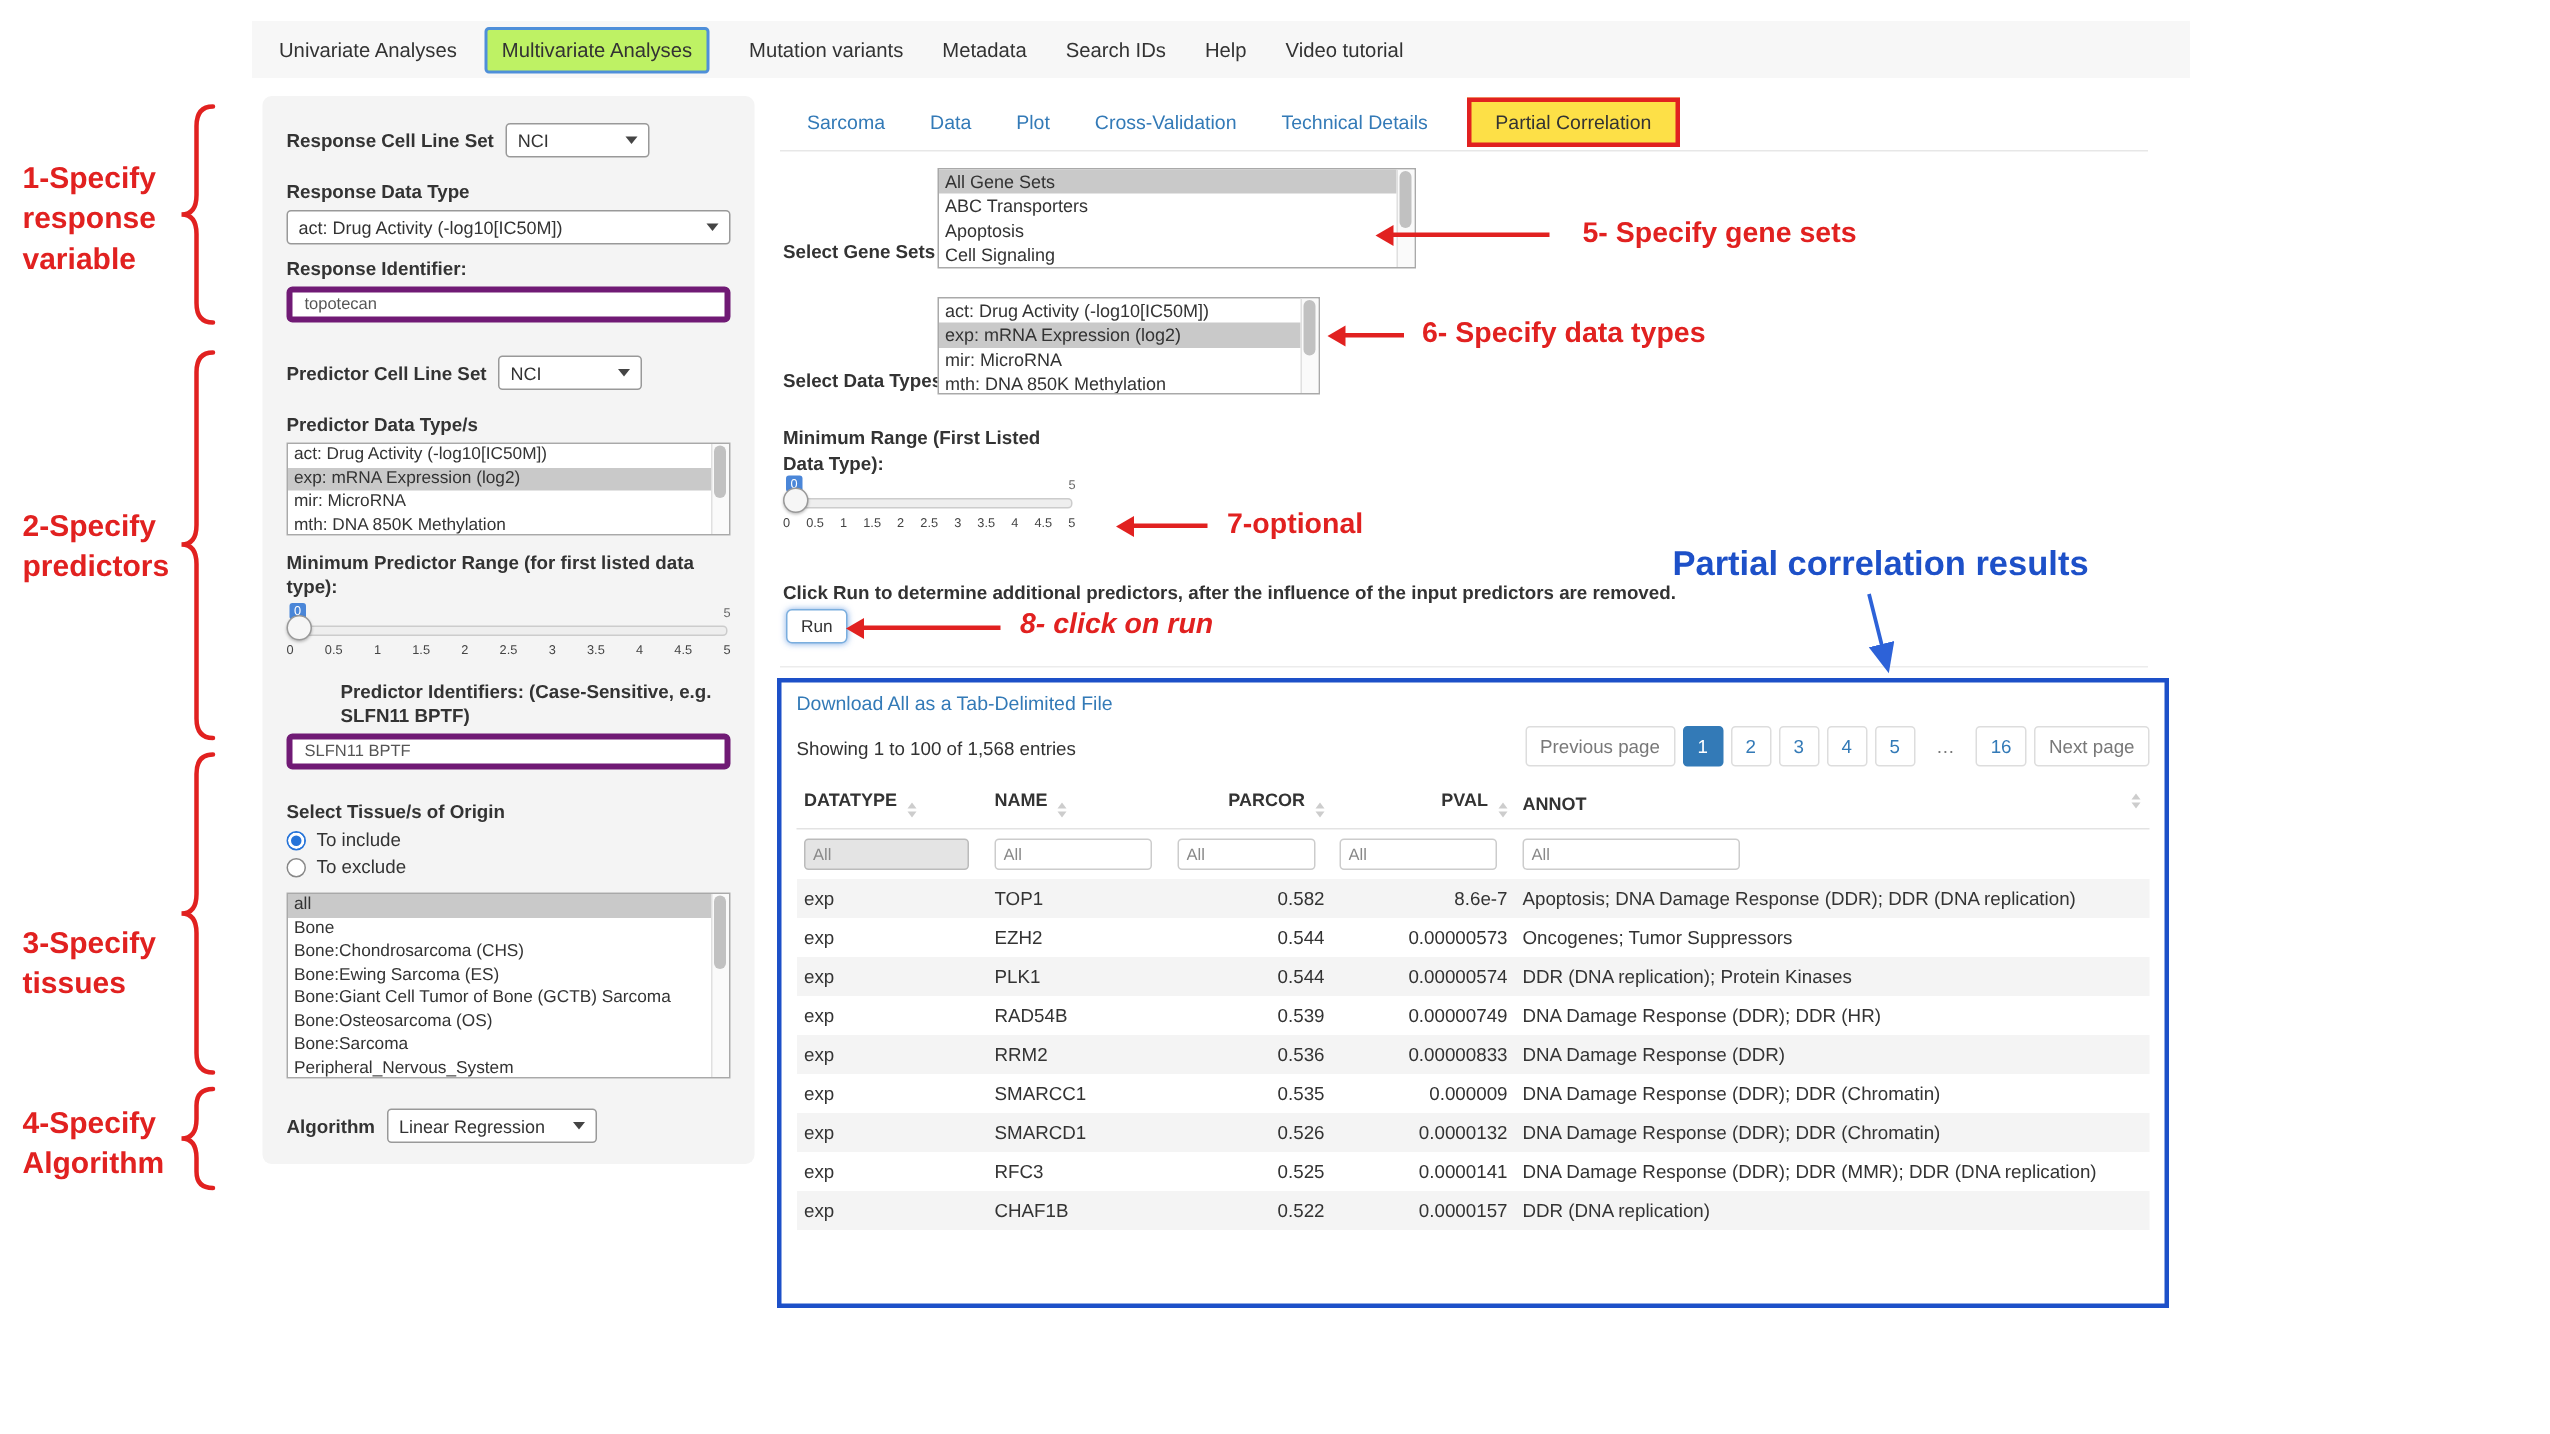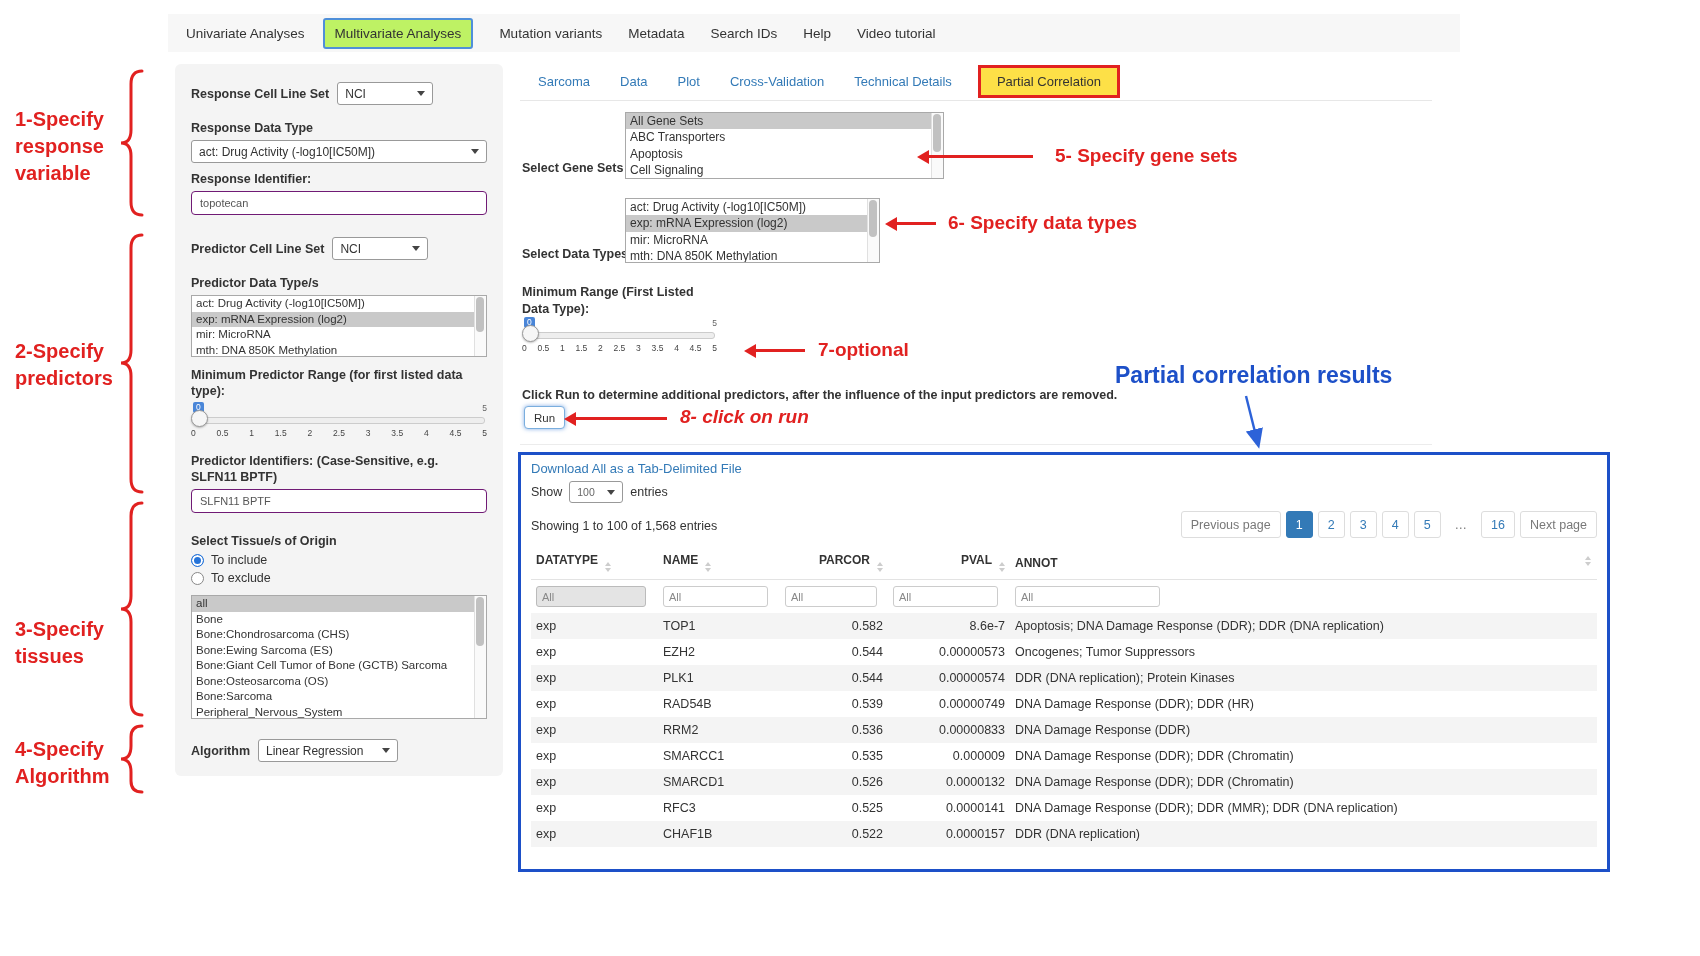--- a/index.html
+++ b/index.html
@@ -17,21 +17,21 @@
   .brace{position:absolute;}
   .arrow-left{position:absolute;height:3px;background:#e12120;}
   .arrow-left::before{content:"";position:absolute;left:-11px;top:-5.5px;border-top:7px solid transparent;border-bottom:7px solid transparent;border-right:12px solid #e12120;}
 
   
   .sidebar{position:absolute;left:175px;top:64px;width:328px;height:712px;background:#f4f4f4;border-radius:6px;padding:16px;box-sizing:border-box;font-size:12.5px;overflow:hidden;}
   .field-label{font-weight:bold;margin-bottom:4px;line-height:16px;}
   .row-inline{display:flex;align-items:center;gap:8px;}
   .selectbox{height:23px;background:#fff;border:1px solid #999;border-radius:3px;display:inline-flex;align-items:center;justify-content:space-between;padding:0 7px;font-size:12px;cursor:pointer;box-sizing:border-box;white-space:nowrap;}
   .caret{width:0;height:0;border-left:4px solid transparent;border-right:4px solid transparent;border-top:5px solid #444;margin-left:8px;flex:0 0 auto;}
-  .text-input{width:100%;height:24px;border:1px solid #701a75;border-radius:4px;padding:0 8px;font-size:11px;color:#555;background:#fff;box-sizing:border-box;}
+  .text-input{width:100%;height:24px;border:4px solid #701a75;border-radius:4px;padding:0 8px;font-size:11px;color:#555;background:#fff;box-sizing:border-box;}
   .listbox{position:relative;background:#fff;border:1px solid #a9a9a9;overflow:hidden;font-size:11.5px;box-sizing:border-box;}
   .opt{height:15.5px;line-height:15.5px;padding:0 4px;white-space:nowrap;cursor:pointer;}
   .opt.selected{background:#c9c9c9;}
   .listbox.main .opt{height:16.4px;line-height:16.4px;font-size:12px;}
   .scrollbar{position:absolute;top:0;right:0;bottom:0;width:11px;background:#fafafa;border-left:1px solid #e0e0e0;}
   .scroll-thumb{position:absolute;top:1px;left:1px;width:8px;height:58%;background:#c1c1c1;border-radius:4px;}
 
   
   .slider{position:relative;height:38px;}
   .slider-track{position:absolute;left:2px;right:2px;top:14px;height:5px;background:#eee;border:1px solid #ccc;border-radius:3px;}
@@ -52,21 +52,21 @@
   .tab-active-box{margin-left:26px;border:3px solid #e12120;padding:6px 16px;color:#333;background:#fde047;cursor:pointer;white-space:nowrap;}
 
   
   .main-label{position:absolute;font-weight:bold;font-size:12.5px;line-height:17px;}
   .run-instruction{position:absolute;left:522px;top:388px;font-weight:bold;font-size:12.5px;white-space:nowrap;}
   .run-btn{position:absolute;left:524px;top:406px;height:23px;padding:0 9px;font-size:11.5px;border:1px solid #7aaede;border-radius:4px;background:#fff;color:#333;box-shadow:0 0 4px rgba(80,140,220,0.7);cursor:pointer;font-family:"Liberation Sans",sans-serif;}
   .hr-line{position:absolute;left:520px;top:444px;width:912px;height:1px;background:#ececec;}
 
   
   .results-title{position:absolute;left:1115px;top:362px;font-size:23px;font-weight:bold;color:#1d50c8;white-space:nowrap;}
-  .results-panel{position:absolute;left:518px;top:452px;width:1092px;height:420px;border:3px solid #1d50c8;background:#fff;padding:6px 10px;box-sizing:border-box;font-size:12.5px;}
+  .results-panel{position:absolute;left:518px;top:452px;width:928px;height:420px;border:3px solid #1d50c8;background:#fff;padding:6px 10px;box-sizing:border-box;font-size:12.5px;}
   .download-link{color:#337ab7;font-size:13px;text-decoration:none;cursor:pointer;display:inline-block;}
   .show-row{display:flex;align-items:center;gap:7px;margin-top:5px;font-size:12.5px;}
   .meta-row{display:flex;justify-content:space-between;align-items:center;margin-top:8px;}
   .showing-text{font-size:12.5px;align-self:flex-start;padding-top:8px;}
   .pagination{display:flex;gap:5px;font-size:12.5px;align-items:center;}
   .pbtn{min-width:27px;height:27px;display:flex;align-items:center;justify-content:center;border:1px solid #ddd;border-radius:3px;color:#337ab7;background:#fff;padding:0 9px;cursor:pointer;box-sizing:border-box;white-space:nowrap;}
   .pbtn.navbtn{color:#787878;}
   .pbtn.active{background:#337ab7;border-color:#337ab7;color:#fff;}
   .pbtn.ellipsis{border:none;color:#787878;cursor:default;}
 
@@ -168,21 +168,21 @@
       <span>2</span>
       <span>2.5</span>
       <span>3</span>
       <span>3.5</span>
       <span>4</span>
       <span>4.5</span>
       <span>5</span>
     </div>
   </div>
 
-  <div class="field-label" style="margin-top:12px;">Predictor Identifiers: (Case-Sensitive, e.g. SLFN11 BPTF)</div>
+  <div class="field-label" style="margin-top:12px;margin-left:36px;">Predictor Identifiers: (Case-Sensitive, e.g. SLFN11 BPTF)</div>
   <input class="text-input" type="text" value="SLFN11 BPTF" style="">
 
   <div class="field-label" style="margin-top:20px;">Select Tissue/s of Origin</div>
   <div class="radio-row">
     <span class="radio checked"></span>
     <span>To include</span>
   </div>
   <div class="radio-row">
     <span class="radio"></span>
     <span>To exclude</span>
@@ -280,28 +280,20 @@
   <defs>
     <marker id="bluehead" markerWidth="9" markerHeight="9" refX="6" refY="3.5" orient="auto">
       <path d="M0,0 L8,3.5 L0,7 z" fill="#2d62d8"></path>
     </marker>
   </defs>
   <line x1="8" y1="2" x2="20" y2="50" stroke="#2d62d8" stroke-width="2.5" marker-end="url(#bluehead)"></line>
 </svg>
 
 <div class="results-panel">
   <a class="download-link">Download All as a Tab-Delimited File</a>
-  <div class="show-row">
-    <span>Show</span>
-    <div class="selectbox" style="width:54px;height:22px;">
-      <span style="font-size:10.5px;color:#666;">100</span>
-      <span class="caret"></span>
-    </div>
-    <span>entries</span>
-  </div>
 
   <div class="meta-row">
     <div class="showing-text">Showing 1 to 100 of 1,568 entries</div>
     <div class="pagination">
       <span class="pbtn navbtn">Previous page</span>
       <span class="pbtn active">1</span>
       <span class="pbtn">2</span>
       <span class="pbtn">3</span>
       <span class="pbtn">4</span>
       <span class="pbtn">5</span>

